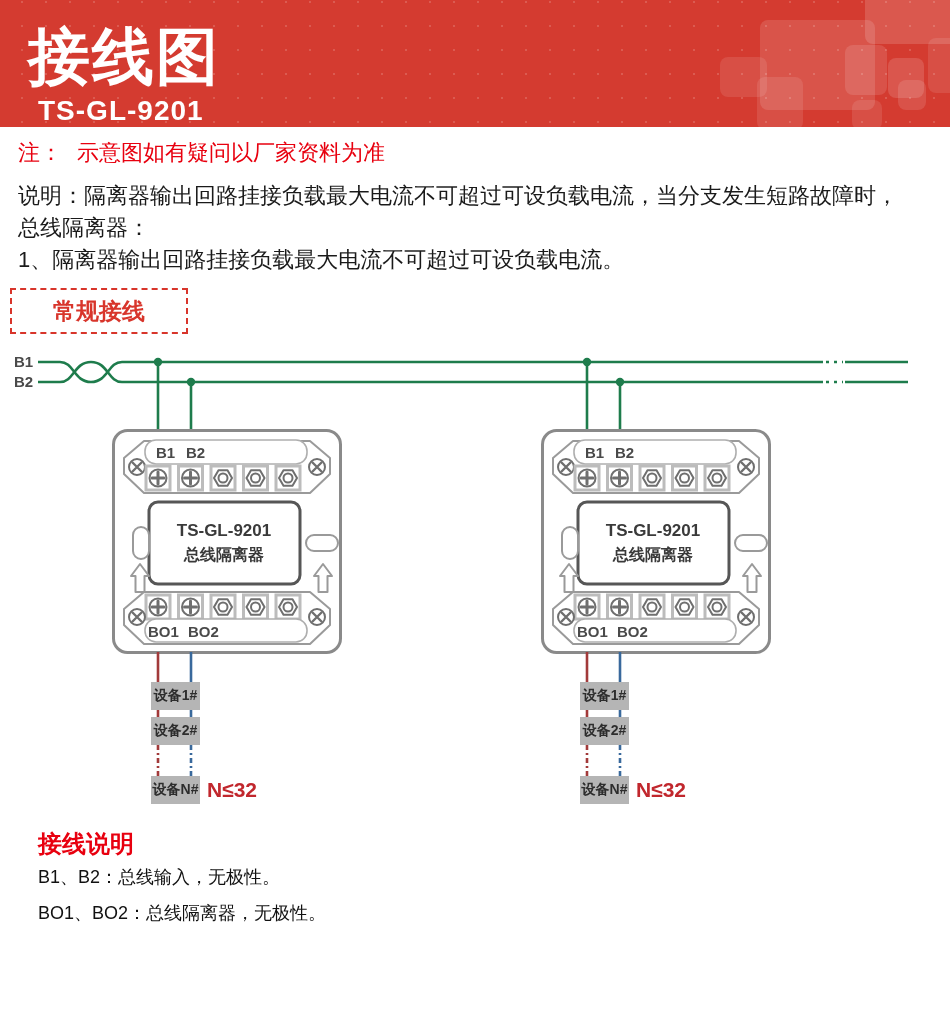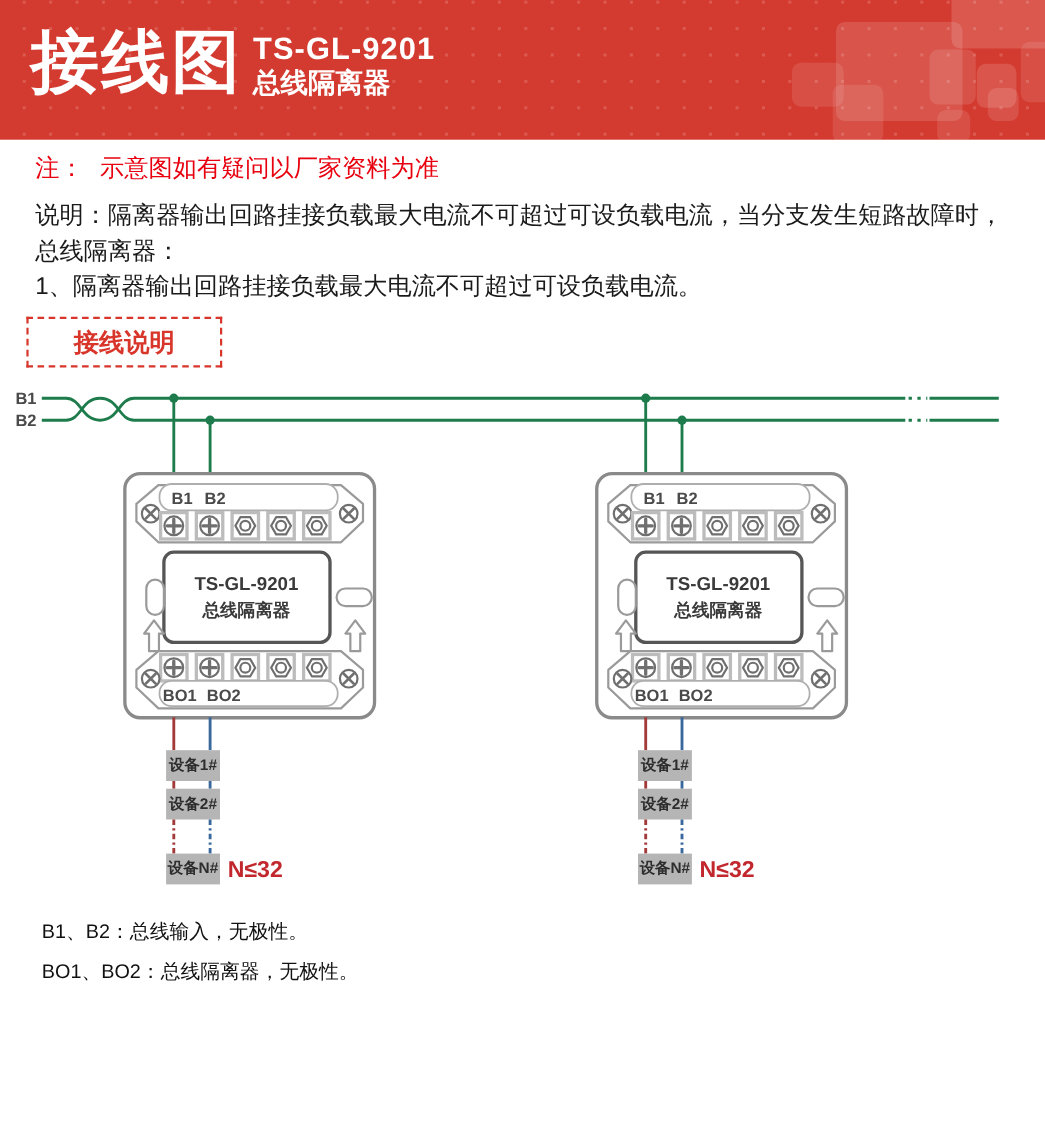--- a/index.html
+++ b/index.html
@@ -8,28 +8,28 @@
 
   
   .banner {
     position:relative; width:950px; height:127px;
     background-color:#d43b30;
     background-image:radial-gradient(rgba(255,255,255,0.16) 1.3px, rgba(255,255,255,0) 1.4px);
     background-size:24px 24px; background-position:10px 14px;
     overflow:hidden;
   }
   .banner .deco { position:absolute; background:rgba(255,255,255,0.12); border-radius:8px; }
-  .title-row { position:absolute; left:28px; top:24px; display:flex; align-items:flex-start; }
+  .title-row { position:absolute; left:28px; top:24px; display:flex; align-items:flex-start;flex-direction:column; }
   .big-title { color:#ffffff; font-size:62px; font-weight:bold; line-height:66px; letter-spacing:2px; }
   .sub-block { margin-left:10px; margin-top:6px; color:#ffffff; }
   .sub-model { font-size:28px; font-weight:600; line-height:30px; letter-spacing:1px; }
   .sub-product { font-size:25px; font-weight:bold; line-height:28px; margin-top:2px; }
 
   
-  .main { padding:14px 20px 0 32px; }
+  .main { padding:14px 20px 0 18px; }
   .note-line { font-size:22px; color:#e8000f; line-height:24px; margin-bottom:14px; font-weight:500; }
   .note-line .note-text { margin-left:15px; }
   .desc { font-size:22px; color:#1a1a1a; line-height:33px; }
   .attn { font-size:22px; color:#1a1a1a; line-height:32px; }
 
   
   .tag-box {
     margin:12px 0 0 -8px; width:178px; height:46px;
     border:2px dashed #d8352b; color:#d8352b;
     font-size:23px; font-weight:bold; text-align:center; line-height:42px;
@@ -95,21 +95,21 @@
   </div>
 
   <div class="main">
     <div class="note-line">
       <span>注：</span><span class="note-text">示意图如有疑问以厂家资料为准</span>
     </div>
     <div class="desc">说明：隔离器输出回路挂接负载最大电流不可超过可设负载电流，当分支发生短路故障时，</div>
     <div class="attn">总线隔离器：</div>
     <div class="attn">1、隔离器输出回路挂接负载最大电流不可超过可设负载电流。</div>
 
-    <div class="tag-box">接线说明</div>
+    <div class="tag-box">常规接线</div>
   </div>
 
   <svg class="diagram" width="950" height="480" viewBox="0 0 950 480">
 
     <text class="buslabel" x="14" y="28">B1</text>
     <text class="buslabel" x="14" y="48">B2</text>
 
     <g>
       <path class="bus" d="M38 23 H60 C74 23 74 43 91 43 C108 43 108 23 122 23 H823"></path>
       <path class="bus-dotted" d="M826 23 H843"></path>
@@ -321,17 +321,18 @@
         <path class="wire-a wire-dash" d="M46 316 V347"></path>
         <path class="wire-b wire-dash" d="M79 316 V347"></path>
         <rect class="nodebox" x="39" y="347" width="49" height="28"></rect>
         <text class="nodelabel" x="63.5" y="365">设备N#</text>
         <text class="nlimit" x="95" y="368">N≤32</text>
       </g>
     </g>
   </svg>
 
   <div class="legend">
+    <div class="legend-title">接线说明</div>
     <div class="legend-line">B1、B2：总线输入，无极性。</div>
     <div class="legend-line">BO1、BO2：总线隔离器，无极性。</div>
   </div>
 
 </div>
 
 </body></html>

